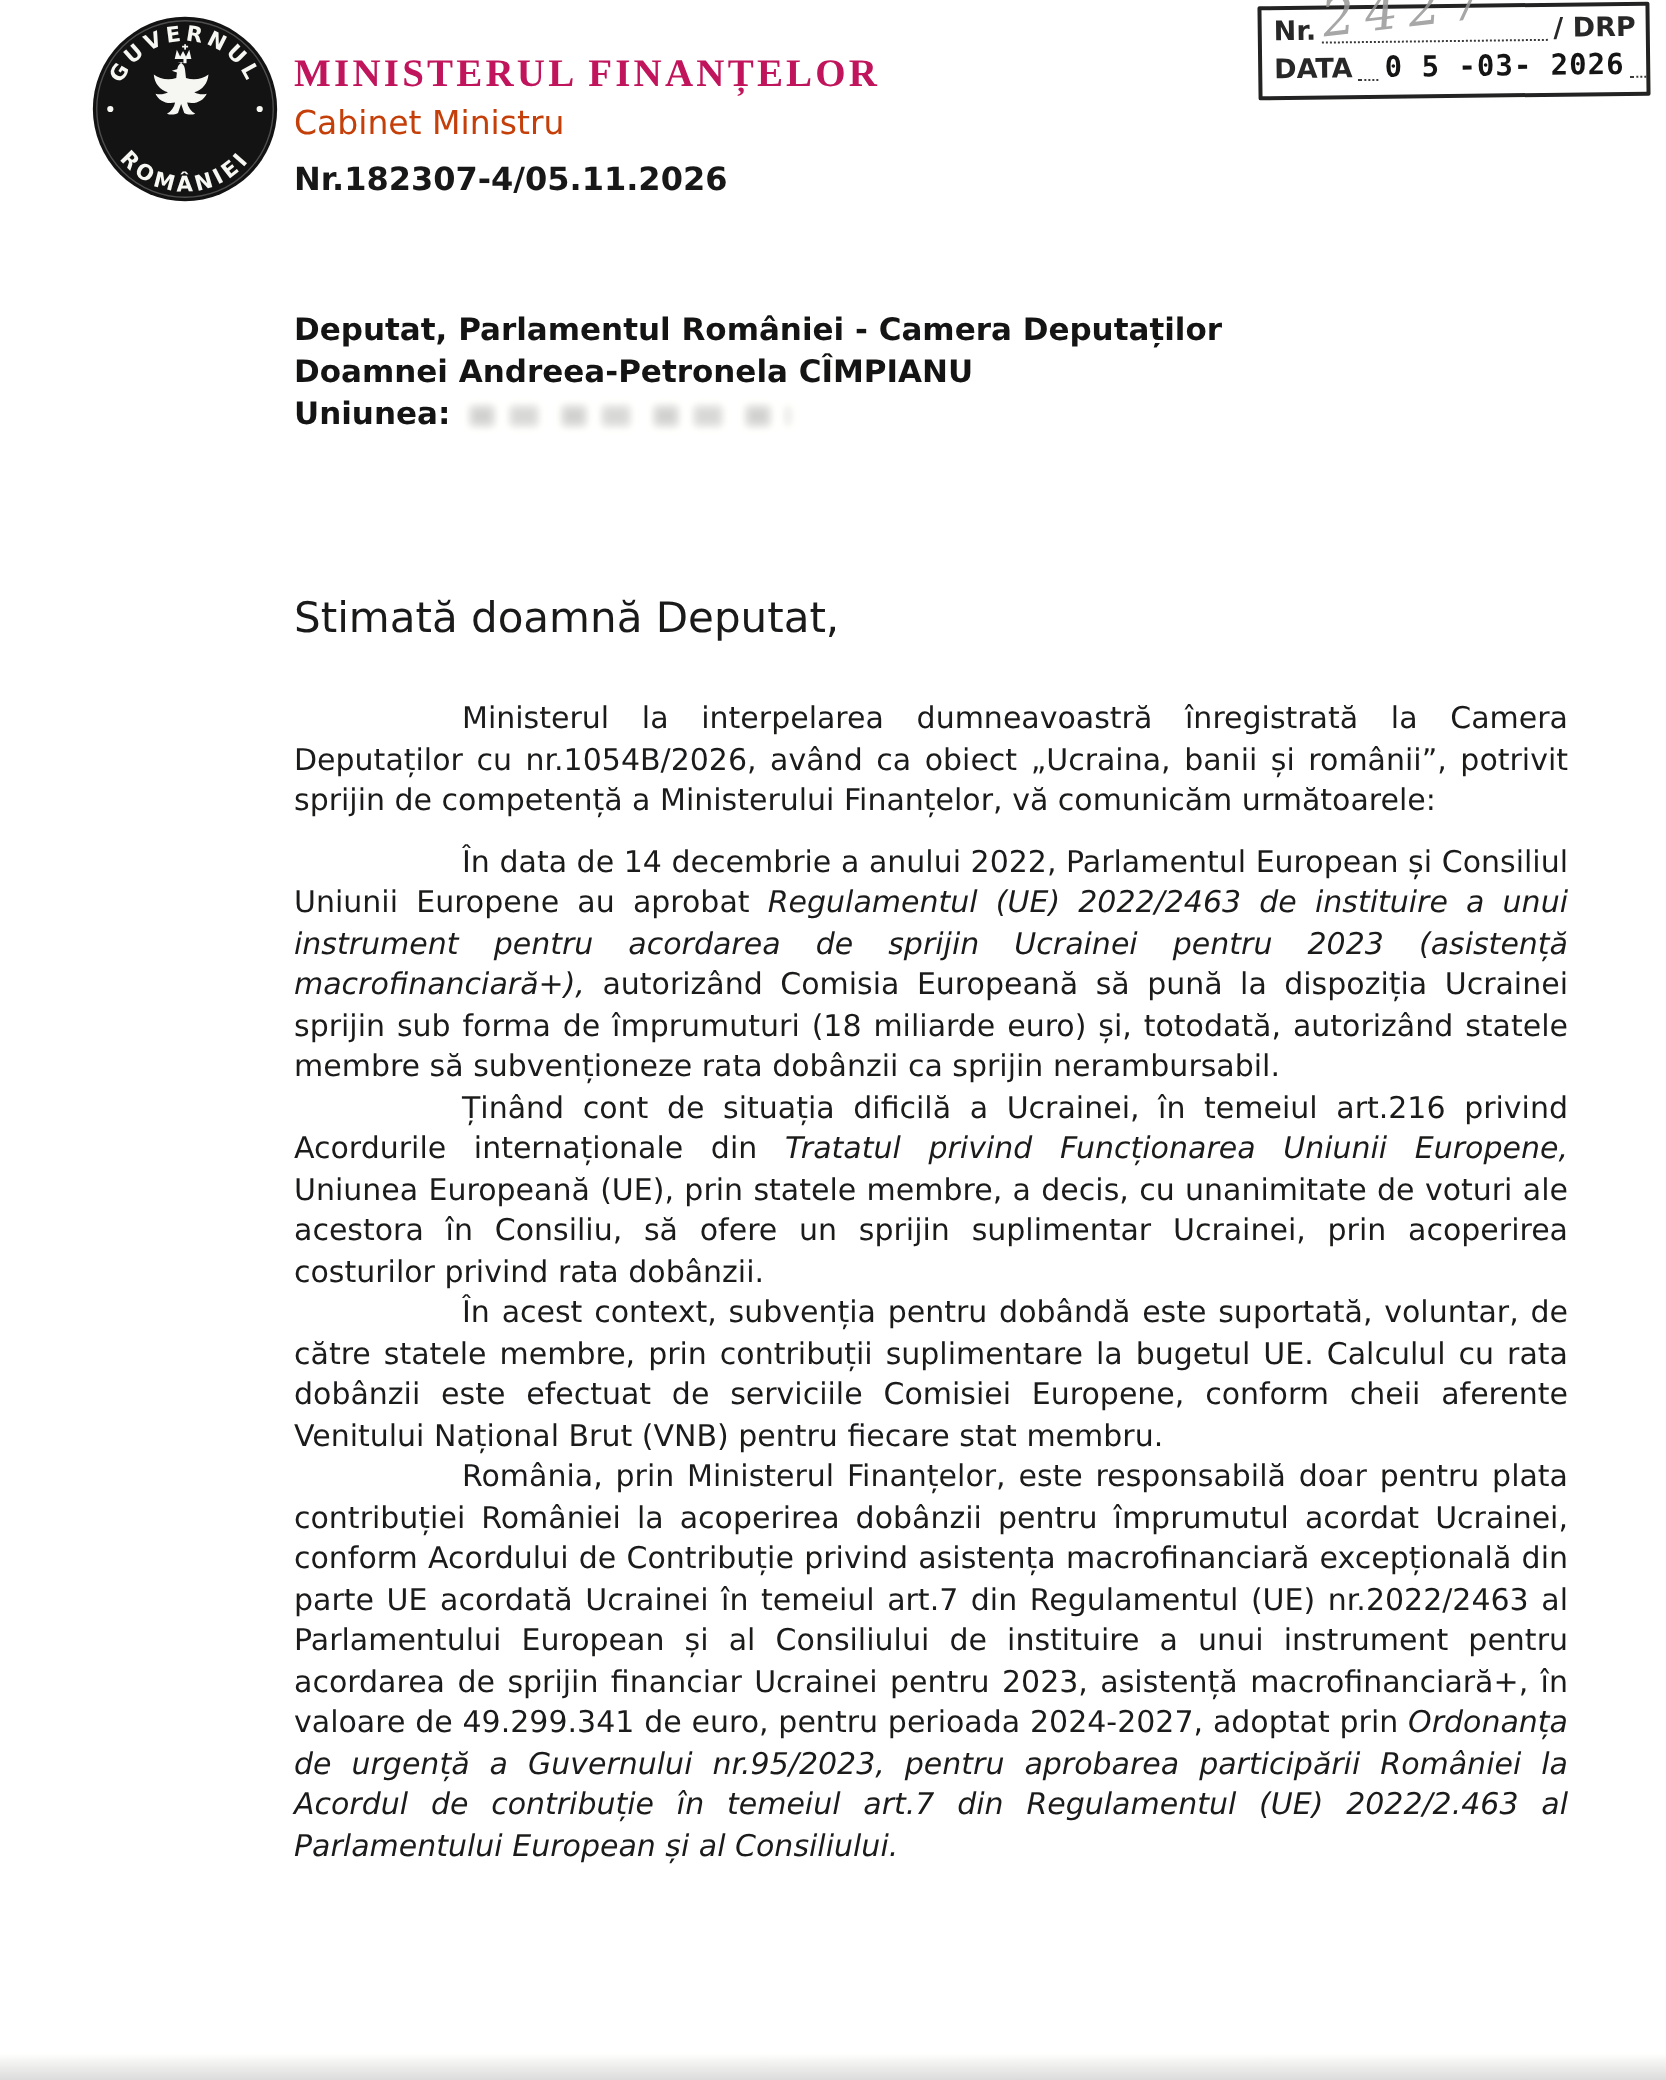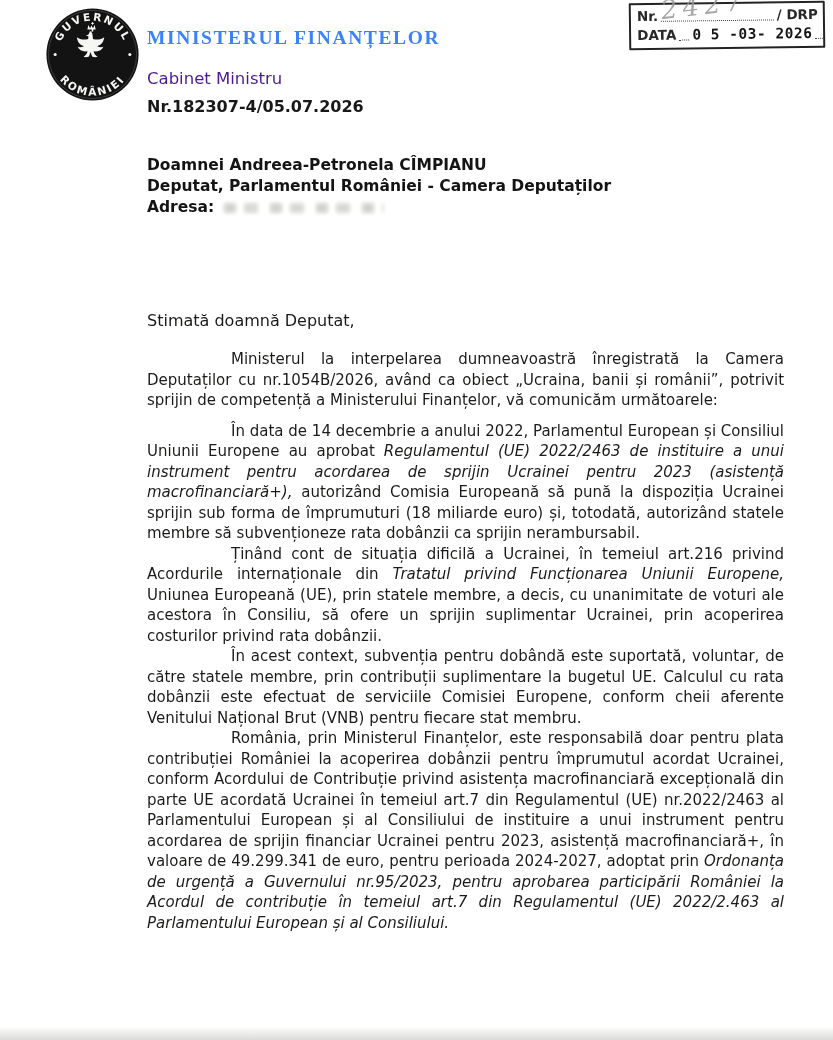--- a/index.html
+++ b/index.html
@@ -6,22 +6,22 @@
   .page{
     position:relative; width:833px; height:1040px; margin:0 auto;
     background:#fdfdfb; overflow:hidden;
     font-family:"DejaVu Sans",sans-serif; color:#1d1d1d;
     filter:blur(0.2px) contrast(1.03);
   }
   
   .seal{position:absolute; left:44px; top:6px; width:97px; height:97px;}
   .seal-text{font-family:"DejaVu Sans",sans-serif; font-weight:bold; font-size:11px; letter-spacing:2px; fill:#f4f4f0;}
   .head-text{position:absolute; left:147px; top:27px;}
-  .ministry{font-family:"Liberation Serif",serif; font-weight:700; font-size:19.5px; letter-spacing:1.6px; color:#3b82f6;}
-  .cabinet{font-size:16.5px; font-weight:500; margin-top:20px; color:#4c1d95;}
+  .ministry{font-family:"Liberation Serif",serif; font-weight:700; font-size:19.5px; letter-spacing:1.6px; color:#be185d;}
+  .cabinet{font-size:16.5px; font-weight:500; margin-top:3px; color:#c2410c;}
   .regno{font-size:16px; font-weight:600; margin-top:9px; color:#1b1b1b;}
   
   .stamp{
     position:absolute; left:629px; top:2px; width:181px;
     border:2.5px solid #262626; border-radius:1px;
     padding:2px 5px 3px 6px; transform:rotate(-0.7deg);
     background:rgba(255,255,255,.55);
   }
   .stamp-row{display:flex; align-items:flex-end; font-size:13.5px; font-weight:600; color:#2b2b2b; line-height:19px;}
   .leader{flex:1 1 auto; border-bottom:1.5px dotted #3c3c3c; margin:0 3px 4px 3px; min-width:8px;}
@@ -34,21 +34,21 @@
     transform:rotate(-6deg);
   }
   
   .addressee{position:absolute; left:147px; top:155px; font-size:15.5px; font-weight:700; line-height:21px; color:#171717;}
   .redacted{
     display:inline-block; vertical-align:middle; margin-left:10px;
     width:160px; height:10px; opacity:.35; filter:blur(2px);
     background:repeating-linear-gradient(90deg,#7a7a7a 0 12px,transparent 12px 20px,#8a8a8a 20px 34px,transparent 34px 46px);
   }
   
-  .salutation{position:absolute; left:147px; top:311px; font-size:16px; color:#1d1d1d;}
+  .salutation{position:absolute; left:147px; top:297px; font-size:21px; color:#1d1d1d;}
   .letter-body{position:absolute; left:147px; top:349px; width:637px; font-size:15px; line-height:20.5px; text-align:justify; color:#1e1e1e;}
   .para{margin:0; text-indent:84px;}
   .para.gap{margin-bottom:10px;}
   .b{font-weight:400;} .i{font-style:italic;}
   
   .scan-edge{position:absolute; left:0; right:0; bottom:0; height:14px; background:linear-gradient(#fdfdfb,#d8d8d8);}
 </style>
 </head>
 <body>
 
@@ -71,43 +71,43 @@
       <path d="M45.8 19.5l1.7 3.4 1.5-2.8 1.5 2.8 1.7-3.4 1.1 4.7h-8.6z"></path>
       <rect x="49.2" y="23.6" width="1.6" height="2.8"></rect>
       <path d="M50 25.8c-2.4 0-3.8 1.7-4 3.8l-.5 4.4c-4 1.3-8.6.6-11.6-1.8.4 4.6 3.1 7.9 7.3 9.2-2 1.1-4.4 1.3-6.4.7 1.3 2.9 4.2 4.8 7.7 4.8l2.4-.2c-.5 2.6-2 4.6-4.2 5.7 1.8.7 4 .6 5.7-.4l1.6-4.6 1.6 4.6c1.7 1 3.9 1.1 5.7.4-2.2-1.1-3.7-3.1-4.2-5.7l2.4.2c3.5 0 6.4-1.9 7.7-4.8-2 .6-4.4.4-6.4-.7 4.2-1.3 6.9-4.6 7.3-9.2-3 2.4-7.6 3.1-11.6 1.8l-.5-4.4c-.2-2.1-1.6-3.8-4-3.8z"></path>
       <path d="M46.6 29.2l-3.4 1.1 3.4 1.1z"></path>
     </g>
   </svg>
 
   <div class="head-text">
     <div class="ministry">MINISTERUL FINANȚELOR</div>
     <div class="cabinet">Cabinet Ministru</div>
-    <div class="regno">Nr.182307-4/05.07.2026</div>
+    <div class="regno">Nr.182307-4/05.11.2026</div>
   </div>
 
   <div class="stamp">
     <div class="handwritten">2427</div>
     <div class="stamp-row">
       <span>Nr.</span>
       <span class="leader"></span>
       <span>/ DRP</span>
     </div>
     <div class="stamp-row">
       <span>DATA</span>
       <span class="leader small"></span>
       <span class="stamp-date">0 5 -03- 2026</span>
       <span class="leader"></span>
     </div>
   </div>
 
   <div class="addressee">
+    <div>Deputat, Parlamentul României - Camera Deputaților</div>
     <div>Doamnei Andreea-Petronela CÎMPIANU</div>
-    <div>Deputat, Parlamentul României - Camera Deputaților</div>
     <div>
-      <span>Adresa:</span><span class="redacted"></span>
+      <span>Uniunea:</span><span class="redacted"></span>
     </div>
   </div>
 
   <div class="salutation">Stimată doamnă Deputat,</div>
 
   <div class="letter-body">
       <p class="para gap"><span>Ministerul la </span><span class="b">interpelarea dumneavoastră înregistrată la Camera Deputaților cu nr.1054B/2026, având ca obiect „Ucraina, banii și românii”,</span><span> potrivit sprijin de competență a Ministerului Finanțelor, vă comunicăm următoarele:</span></p>
       <p class="para"><span>În data de 14 decembrie a anului 2022, Parlamentul European și Consiliul Uniunii Europene au aprobat </span><span class="i">Regulamentul (UE) 2022/2463 de instituire a unui instrument pentru acordarea de sprijin Ucrainei pentru 2023 (asistență macrofinanciară+),</span><span> autorizând Comisia Europeană să pună la dispoziția Ucrainei sprijin sub forma de împrumuturi (18 miliarde euro) și, totodată, autorizând statele membre să subvenționeze rata dobânzii ca sprijin nerambursabil.</span></p>
       <p class="para"><span>Ținând cont de situația dificilă a Ucrainei, în temeiul art.216 privind Acordurile internaționale din </span><span class="i">Tratatul privind Funcționarea Uniunii Europene,</span><span> Uniunea Europeană (UE), prin statele membre, a decis, cu unanimitate de voturi ale acestora în Consiliu, să ofere un sprijin suplimentar Ucrainei, prin acoperirea costurilor privind rata dobânzii.</span></p>
       <p class="para"><span>În acest context, subvenția pentru dobândă este suportată, voluntar, de către statele membre, prin contribuții suplimentare la bugetul UE. Calculul cu rata dobânzii este efectuat de serviciile Comisiei Europene, conform cheii aferente Venitului Național Brut (VNB) pentru fiecare stat membru.</span></p>

